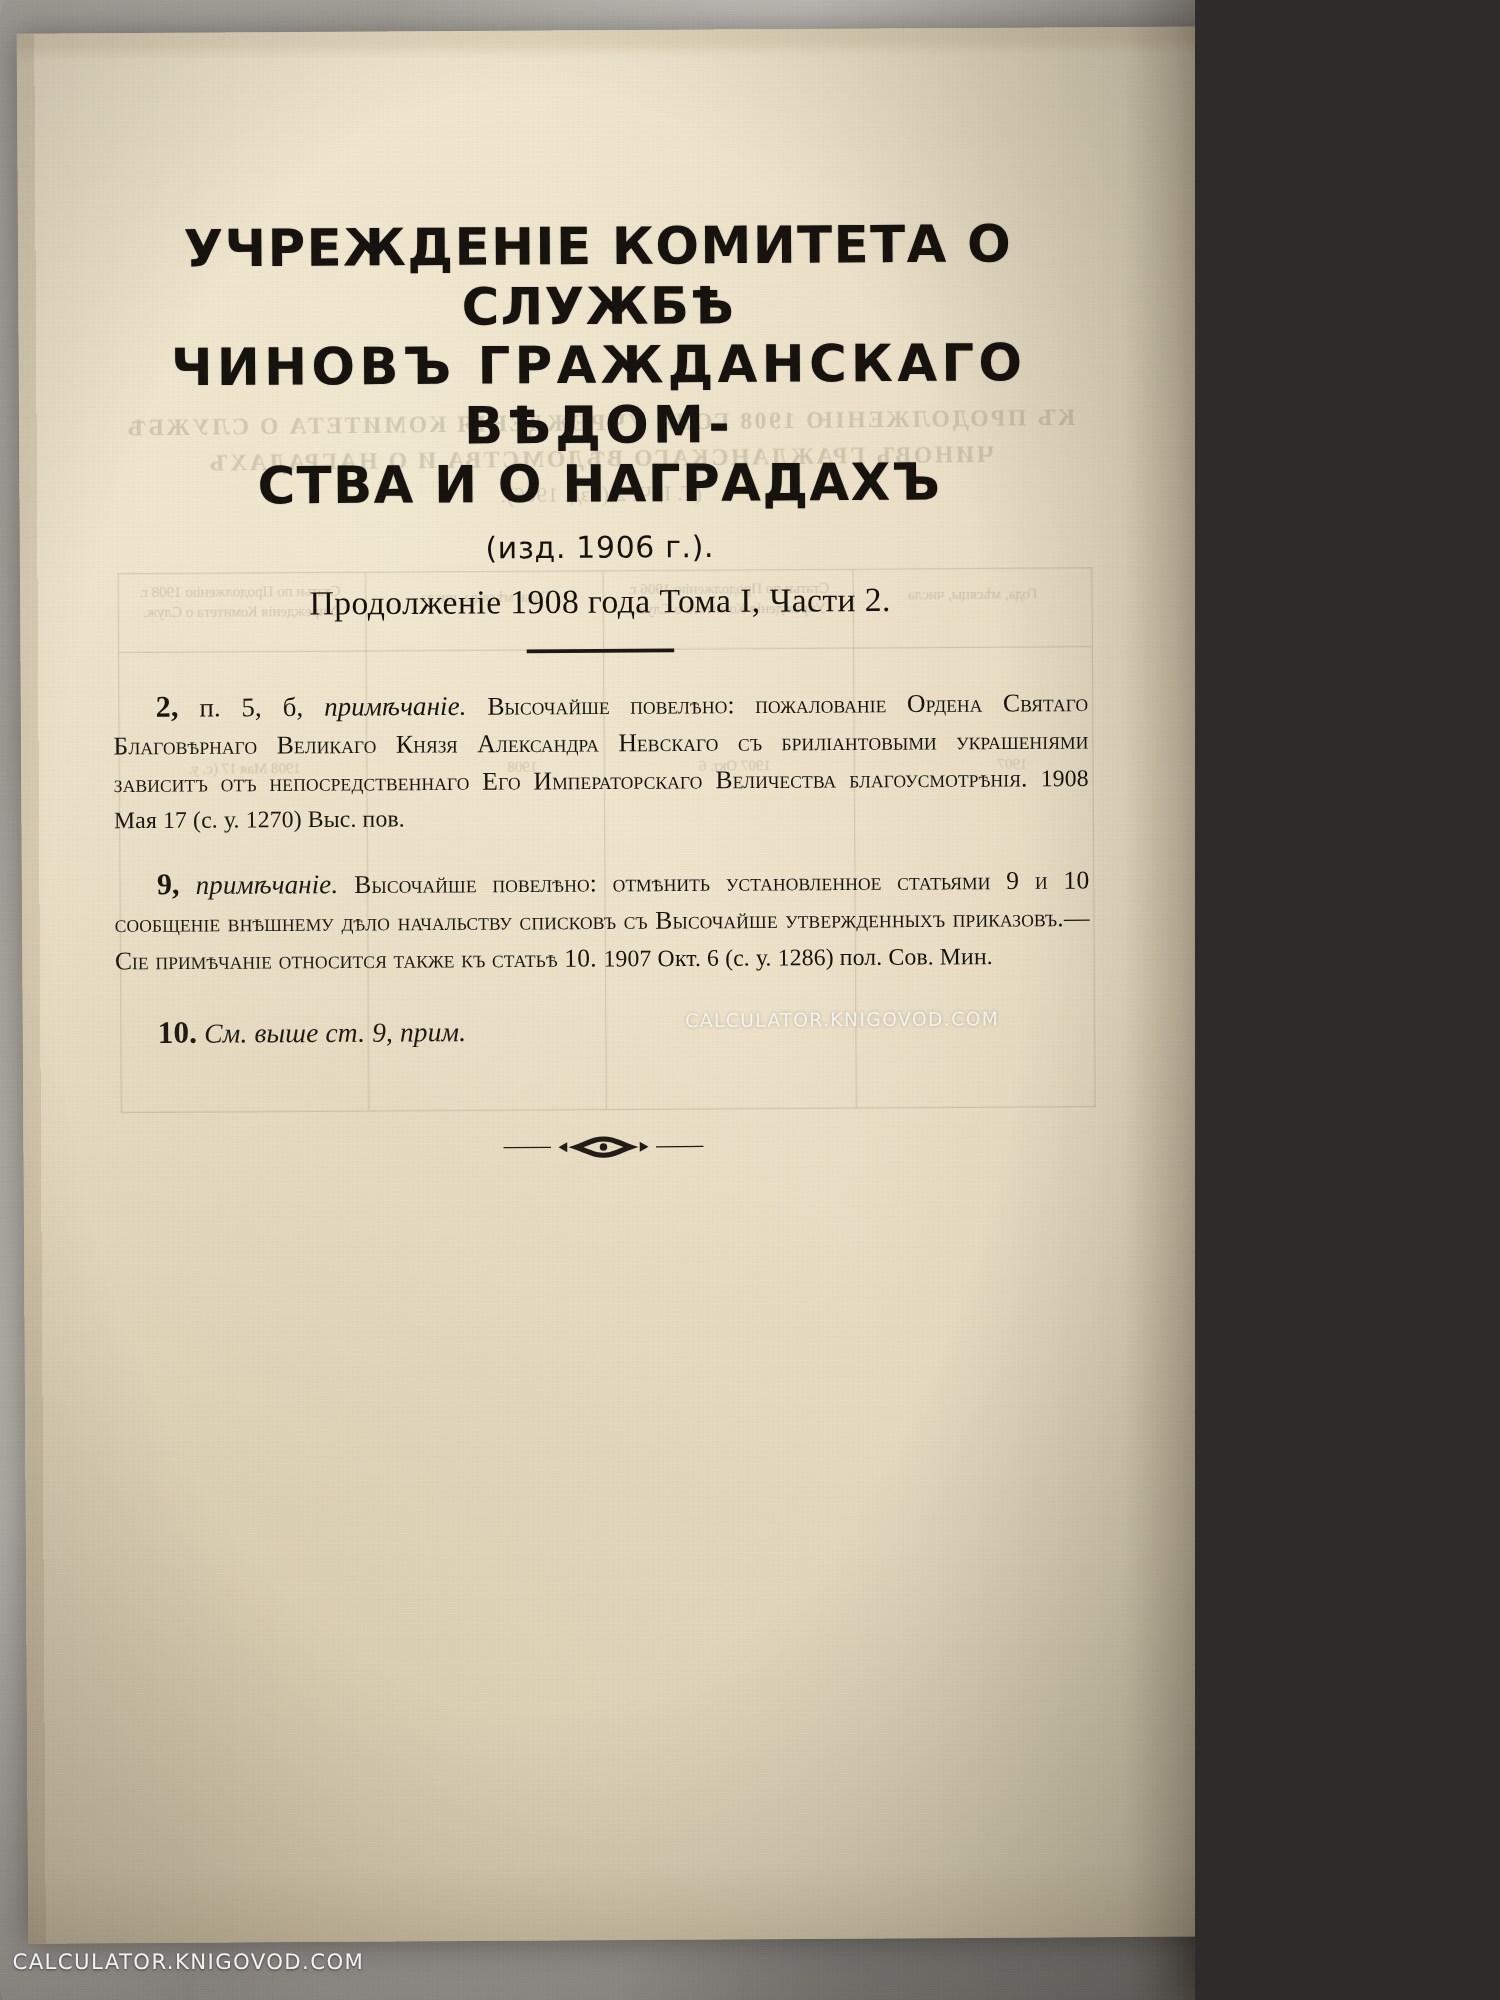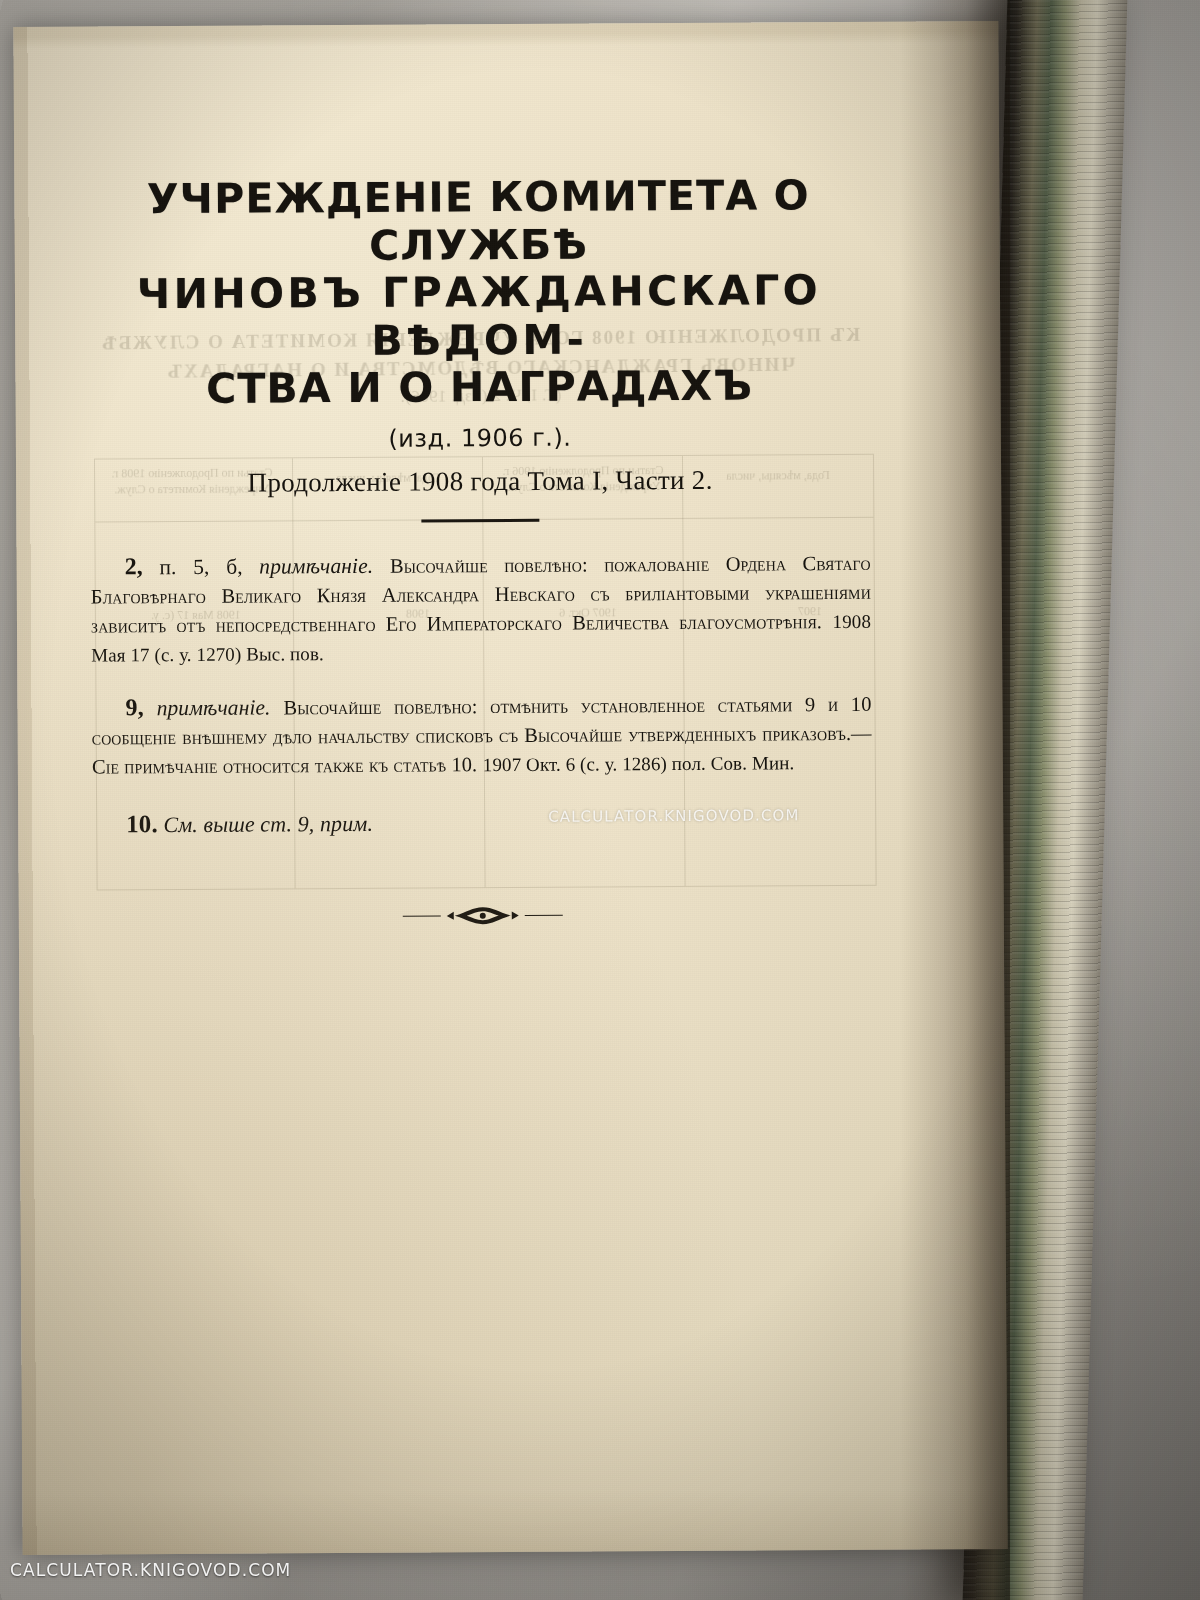--- a/index.html
+++ b/index.html
@@ -2,21 +2,21 @@
 <html lang="ru"><head>
 <meta charset="utf-8">
 <style>
   html, body {
     margin: 0;
     padding: 0;
     background: #2e2c2a;
   }
   #page {
     position: relative;
-    width: 1200px;
+    width: 956px;
     height: 1600px;
     overflow: hidden;
     font-family: "Liberation Serif", serif;
     background: #8d8b86;
   }
 
   
   .desk {
     position: absolute;
     inset: 0;

